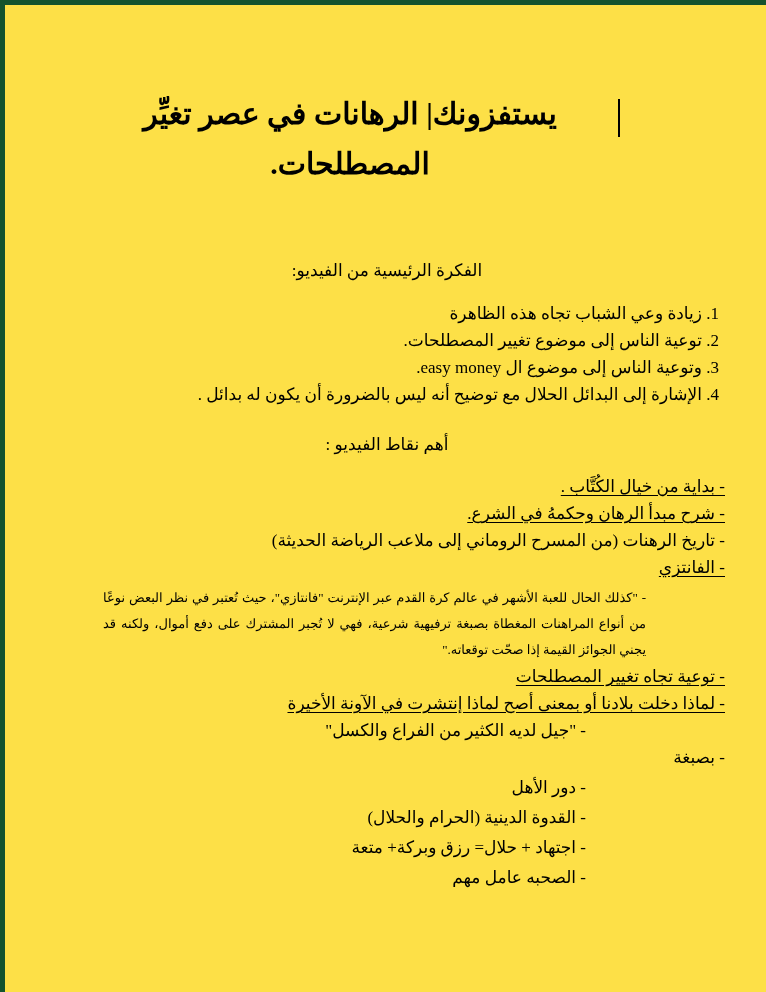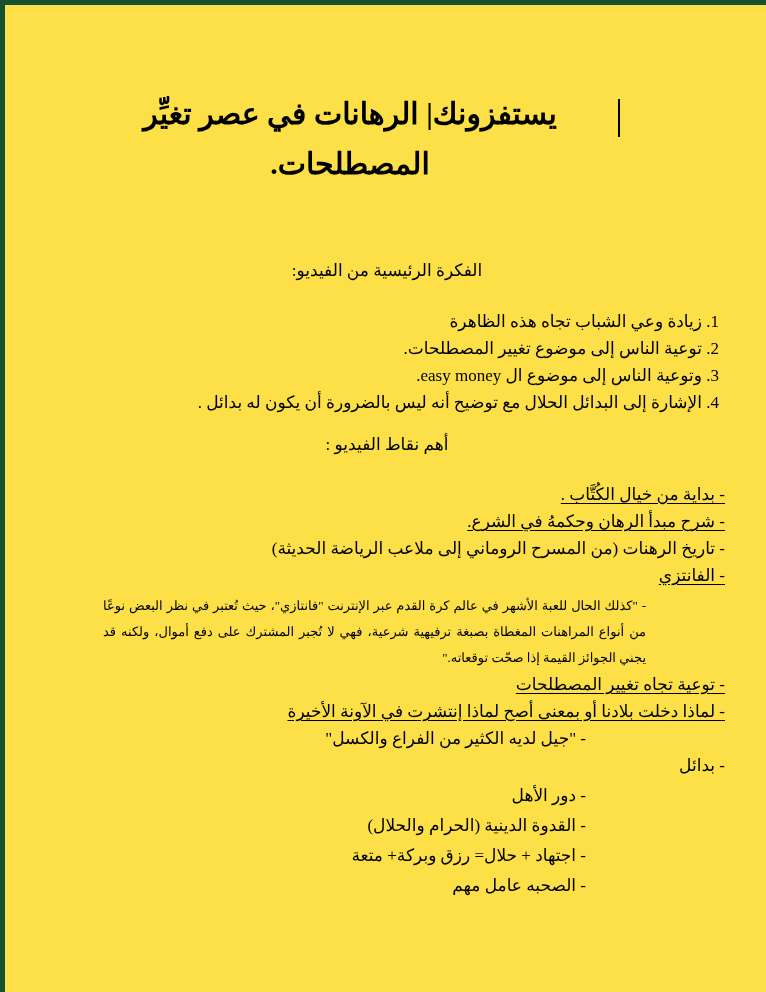--- a/index.html
+++ b/index.html
@@ -46,26 +46,26 @@
     line-height: 27px;
   }
   .section-main-idea { top: 252px; }
   .section-key-points { top: 426px; }
 
   .heading {
     font-size: 17px;
     line-height: 27px;
     text-align: center;
   }
-  .num-list { margin-top: 24px; }
+  .num-list { margin-top: 16px; }
   .num-item {
     margin: 0 22px 0 0;
     line-height: 27px;
   }
-  .bullet-list { margin-top: 23px; }
+  .bullet-list { margin-top: 15px; }
   .bullet {
     margin: 0 16px 0 0;
     line-height: 27px;
   }
   .u {
     text-decoration: underline;
     text-underline-offset: 3px;
   }
   .quote {
     margin: 4px 95px 0 70px;
@@ -108,21 +108,21 @@
     <p class="heading">أهم نقاط الفيديو :</p>
     <div class="bullet-list">
       <p class="bullet u">- بداية من خيال الكُتَّاب .</p>
       <p class="bullet u">- شرح مبدأ الرهان وحكمهُ في الشرع.</p>
       <p class="bullet">- تاريخ الرهنات (من المسرح الروماني إلى ملاعب الرياضة الحديثة)</p>
       <p class="bullet u">- الفانتزي</p>
       <p class="quote">- "كذلك الحال للعبة الأشهر في عالم كرة القدم عبر الإنترنت "فانتازي"، حيث تُعتبر في نظر البعض نوعًا من أنواع المراهنات المغطاة بصبغة ترفيهية شرعية، فهي لا تُجبر المشترك على دفع أموال، ولكنه قد يجني الجوائز القيمة إذا صحّت توقعاته."</p>
       <p class="bullet u">- توعية تجاه تغيير المصطلحات</p>
       <p class="bullet u">- لماذا دخلت بلادنا أو بمعنى أصح لماذا إنتشرت في الآونة الأخيرة</p>
       <p class="bullet indent-2">- "جيل لديه الكثير من الفراع والكسل"</p>
-      <p class="bullet">- بدائل</p>
+      <p class="bullet">- بصبغة</p>
       <div class="sub-list">
         <p class="sub-bullet">- دور الأهل</p>
         <p class="sub-bullet">- القدوة الدينية (الحرام والحلال)</p>
         <p class="sub-bullet">- اجتهاد + حلال= رزق وبركة+ متعة</p>
         <p class="sub-bullet">- الصحبه عامل مهم</p>
       </div>
     </div>
   </div>
 
 </div>

